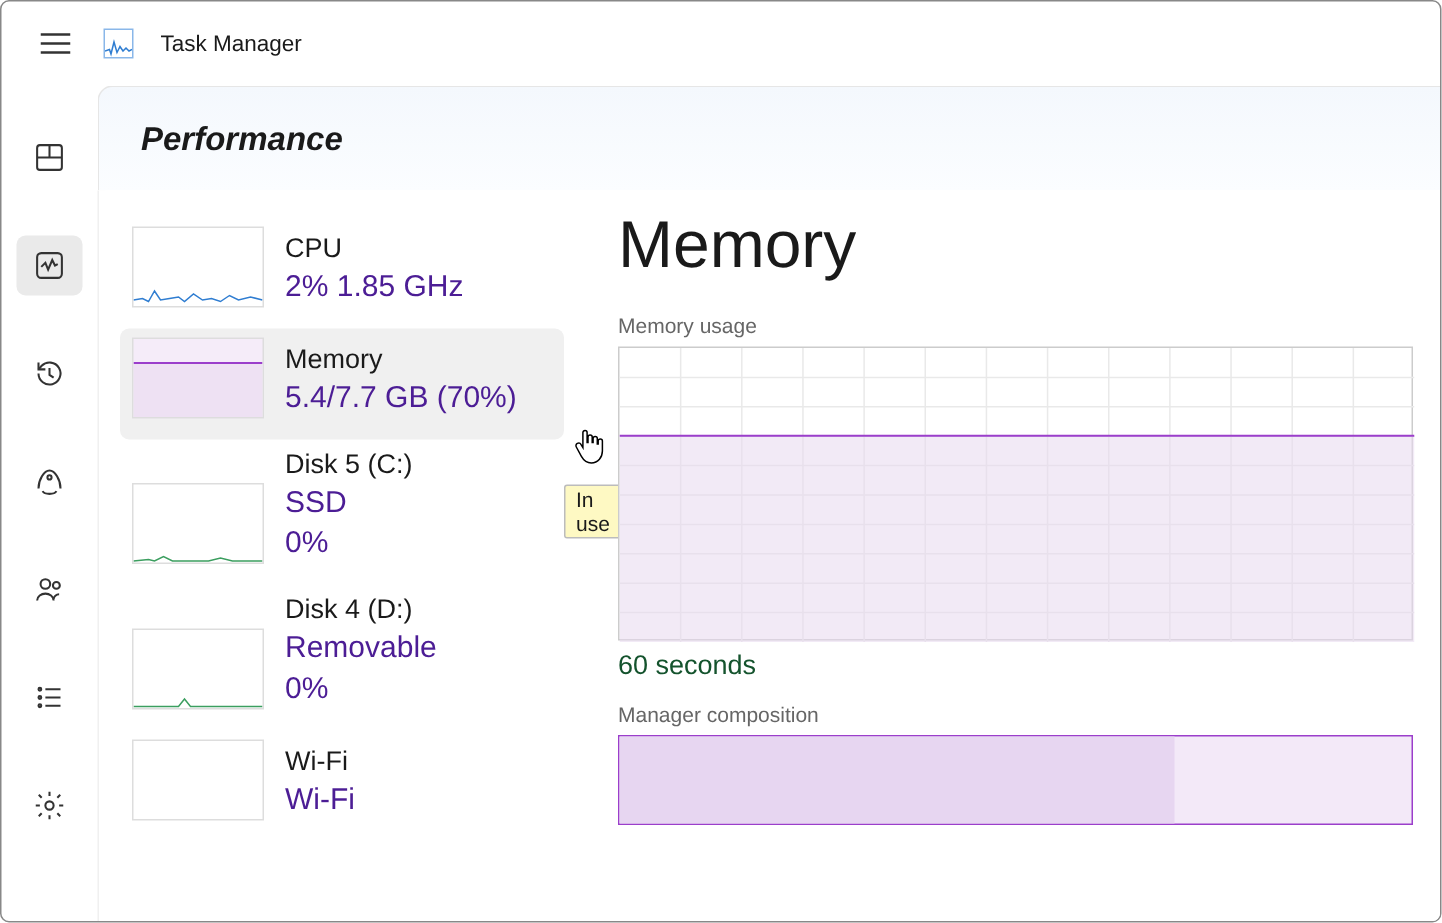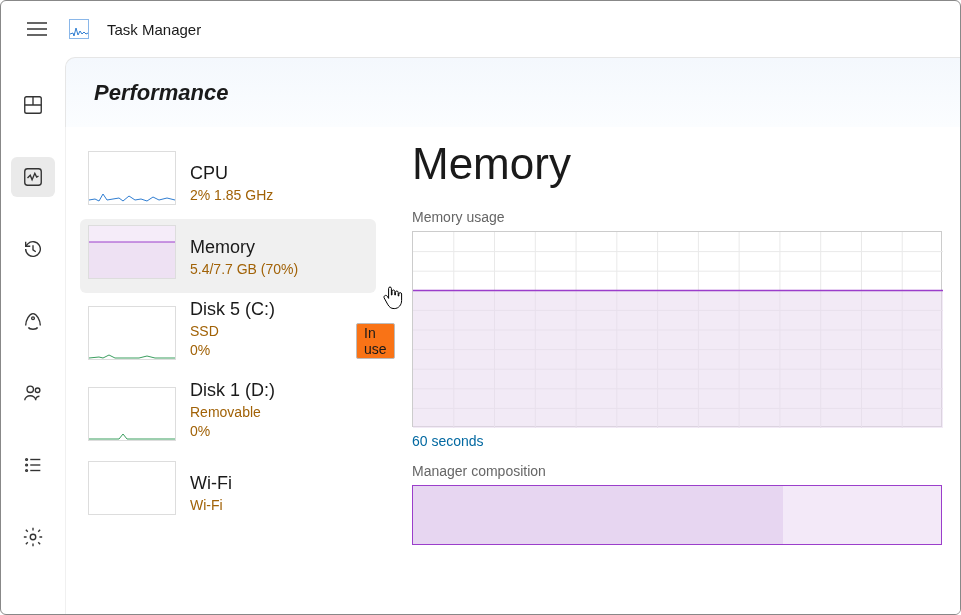--- a/index.html
+++ b/index.html
@@ -15,31 +15,31 @@
     .navbtn.active{ background:#eaeaea;}
     .content { flex:1; display:flex; flex-direction:column; }
     .header { height:70px; display:flex; align-items:center; padding-left:28px; font-size:22px; font-weight:600; border-top-left-radius:10px; background:linear-gradient(#f4f8fd,#fbfdff); border-top:1px solid #e6e6e6; border-left:1px solid #e6e6e6;font-style:italic;}
     .body { flex:1; display:flex; background:#fff; border-left:1px solid #f0f0f0;}
     .sidebar { width:310px; padding:18px 0 0 14px; }
     .card { display:flex; gap:14px; padding:6px 8px 14px 8px; border-radius:6px; cursor:pointer; position:relative;align-items:flex-end;}
     .card.selected{ background:#f0f0f0;}
     .thumb { width:88px; height:54px; border:1px solid #ddd; background:#fff; position:relative; flex-shrink:0;}
     .thumb svg{position:absolute; left:0; top:0;}
     .meta .t{font-size:18px; font-weight:400; margin-bottom:2px;}
-    .meta .s{font-size:14px; color:#a16207; line-height:1.35;}
-    .tooltip{position:absolute; left:276px; top:104px; background:#f97316; border:1px solid #bcbcbc; padding:1px 7px; font-size:14px; border-radius:2px;}
+    .meta .s{font-size:20px; color:#4c1d95; line-height:1.35;}
+    .tooltip{position:absolute; left:296px; top:104px; background:#fef9c3; border:1px solid #bcbcbc; padding:1px 7px; font-size:14px; border-radius:2px;}
     .cursor{position:absolute; left:302px; top:66px; pointer-events:none;}
     .main { flex:1; padding:12px 8px 0 36px; overflow:hidden; position:relative;}
     .big-title{font-size:44px; font-weight:400; margin-bottom:10px;}
     .section-label{font-size:14px; color:#666; margin-top:20px;}
     .usage-chart{ margin-top:6px; width:530px; height:196px; border:1px solid #ccc; background:#fff; position:relative;}
     .usage-chart .grid line{stroke:#e9e9e9; stroke-width:1;}
     .usage-chart .fill{fill:#e8d9ef; fill-opacity:.55;}
     .usage-chart .line{stroke:#9b3ecb; stroke-width:1.4; fill:none;}
-    .time-label{font-size:14px; color:#0369a1; margin-top:6px;}
+    .time-label{font-size:18px; color:#14532d; margin-top:6px;}
     .comp-chart{margin-top:6px; width:530px; height:60px; border:1px solid #9b3ecb; background:#f3e9f8; position:relative;}
     .comp-chart .inuse{position:absolute; left:0; top:0; bottom:0; background:#e7d6f1;}
   </style>
 </head>
 <body>
 
 <div class="titlebar">
   <div class="hamburger">
     <svg width="20" height="14">
         <line x1="0" y1="1" x2="20" y2="1" stroke="#333" stroke-width="1.6"></line>
@@ -157,21 +157,21 @@
           </div>
         </div>
 
         <div class="card">
           <div class="thumb">
             <svg width="86" height="52" viewBox="0 0 86 52">
                 <polyline points="0,51 30,51 34,46 38,51 86,51" fill="none" stroke="#3b9e5f" stroke-width="1"></polyline>
               </svg>
           </div>
           <div class="meta">
-            <div class="t">Disk 1 (D:)</div>
+            <div class="t">Disk 4 (D:)</div>
             <div class="s">Removable</div>
             <div class="s">0%</div>
           </div>
         </div>
 
         <div class="card">
           <div class="thumb"></div>
           <div class="meta">
             <div class="t">Wi-Fi</div>
             <div class="s">Wi-Fi</div>

